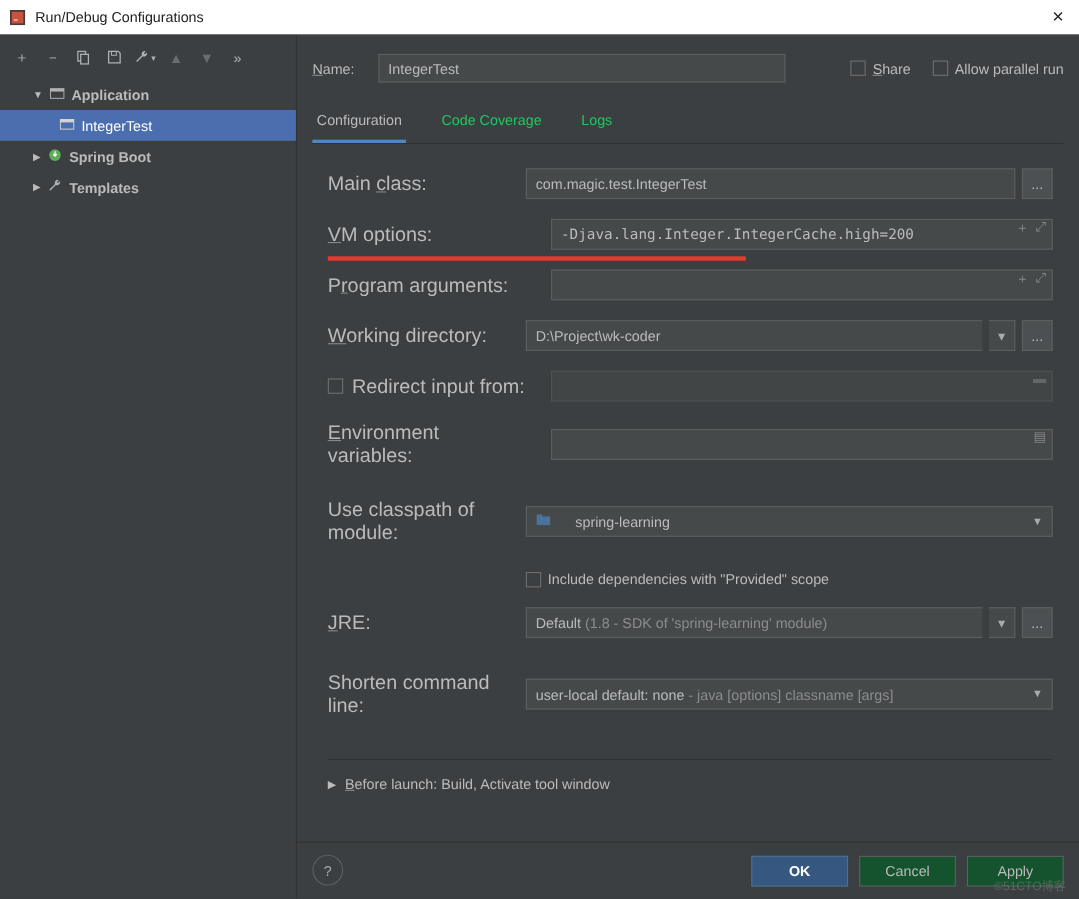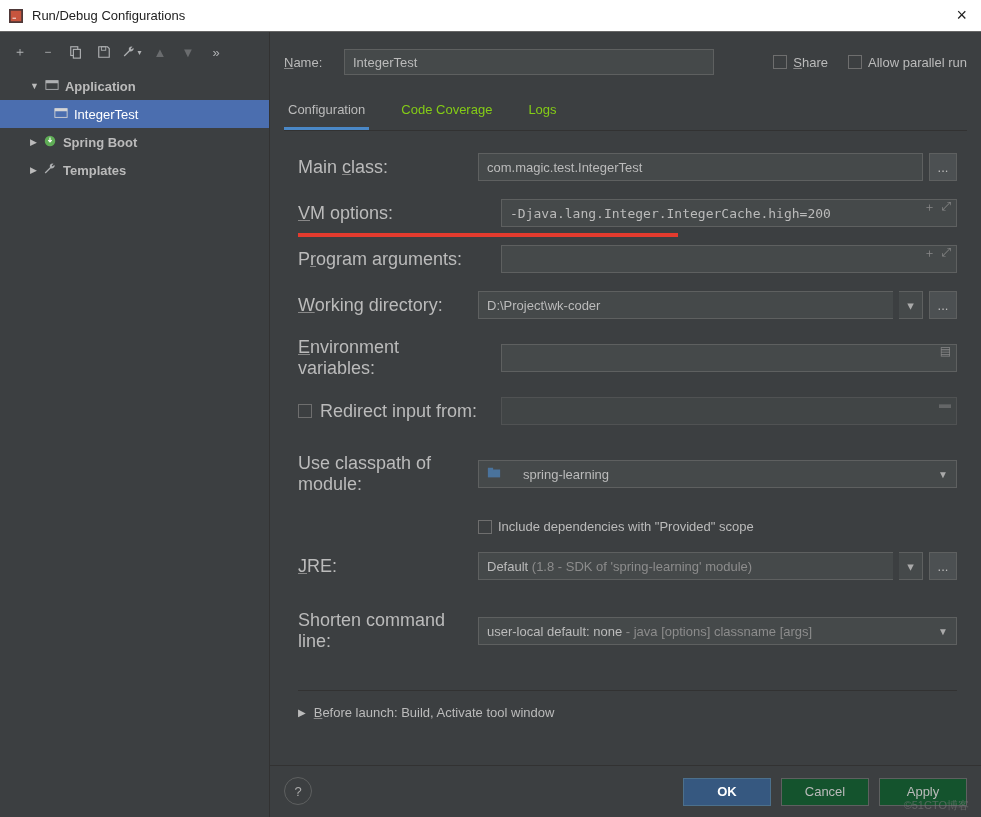--- a/index.html
+++ b/index.html
@@ -26,21 +26,21 @@
 
 .main { flex:1; display:flex; flex-direction:column; padding: 10px 14px 0 14px; position:relative; }
 .top-row { display:flex; align-items:center; gap:8px; height: 40px; }
 .name-label { width:52px; }
 .name-input { background:#45494a; border:1px solid #5e6060; color:#bbb; height:26px; padding:0 8px; width:370px; font-size:13px; }
 .spacer { flex:1; }
 .share-group { display:flex; align-items:center; gap:6px; }
 .checkbox { width:14px; height:14px; border:1px solid #6e6e6e; display:inline-block; background:#3c3f41; }
 
 .tabs { display:flex; gap: 28px; margin-top: 12px; border-bottom:1px solid #323232; }
-.tab { padding: 8px 4px 10px 4px; cursor:pointer; color:#84cc16; font-size:13px; }
+.tab { padding: 8px 4px 10px 4px; cursor:pointer; color:#22c55e; font-size:13px; }
 .tab.active { border-bottom: 3px solid #4a88c7; color:#bbb; }
 
 .form { padding: 22px 10px 0 14px; display:flex; flex-direction:column; gap: 18px; }
 .form-row { display:flex; align-items:center; }
 .form-label { width: 180px; color:#bbb; font-size:18px; }
 .form-input-wrap { flex:1; display:flex; align-items:center; gap:6px; }
 .form-input { flex:1; background:#45494a; border:1px solid #5e6060; color:#bbb; height:28px; padding:0 8px; font-size:13px; }
 .form-input.monospace { font-family: "Consolas", monospace; }
 .dots-btn { width:28px; height:28px; background:#4c5052; border:1px solid #5e6060; color:#bbb; display:flex; align-items:center; justify-content:center; cursor:pointer; font-size:13px; }
 .dropdown-caret { width:24px; height:28px; background:#45494a; border:1px solid #5e6060; border-left:none; display:flex; align-items:center; justify-content:center; color:#aaa; }
@@ -208,41 +208,41 @@
       <div class="form-row">
         <span class="form-label"><span class="u">W</span>orking directory:</span>
         <div class="form-input-wrap">
           <input class="form-input" style="border-right: none;" value="D:\Project\wk-coder">
           <div class="dropdown-caret">▾</div>
           <div class="dots-btn">...</div>
         </div>
       </div>
 
       <div class="form-row">
+        <label class="form-label" style="display:flex;align-items:center;gap:8px;">
+          <span class="checkbox"></span>
+          <span>Redirect input from:</span>
+        </label>
+        <div class="form-input-wrap">
+          <div class="input-wrap-rel">
+            <input class="form-input" disabled="" style="opacity: 0.6;">
+            <div class="input-icons">
+                <span style="opacity:0.5;">▬</span>
+              </div>
+          </div>
+        </div>
+      </div>
+
+      <div class="form-row">
         <span class="form-label"><span class="u">E</span>nvironment variables:</span>
         <div class="form-input-wrap">
           <div class="input-wrap-rel">
             <input class="form-input" value="" style="">
             <div class="input-icons">
                 <span>▤</span>
-              </div>
-          </div>
-        </div>
-      </div>
-
-      <div class="form-row">
-        <label class="form-label" style="display:flex;align-items:center;gap:8px;">
-          <span class="checkbox"></span>
-          <span>Redirect input from:</span>
-        </label>
-        <div class="form-input-wrap">
-          <div class="input-wrap-rel">
-            <input class="form-input" disabled="" style="opacity: 0.6;">
-            <div class="input-icons">
-                <span style="opacity:0.5;">▬</span>
               </div>
           </div>
         </div>
       </div>
 
       <div class="form-row" style="margin-top:10px;">
         <span class="form-label">Use classpath of module:</span>
         <div class="form-input-wrap">
           <div class="select-row">
             <span class="folder-ico"><svg class="svg-icon" viewBox="0 0 16 16">

